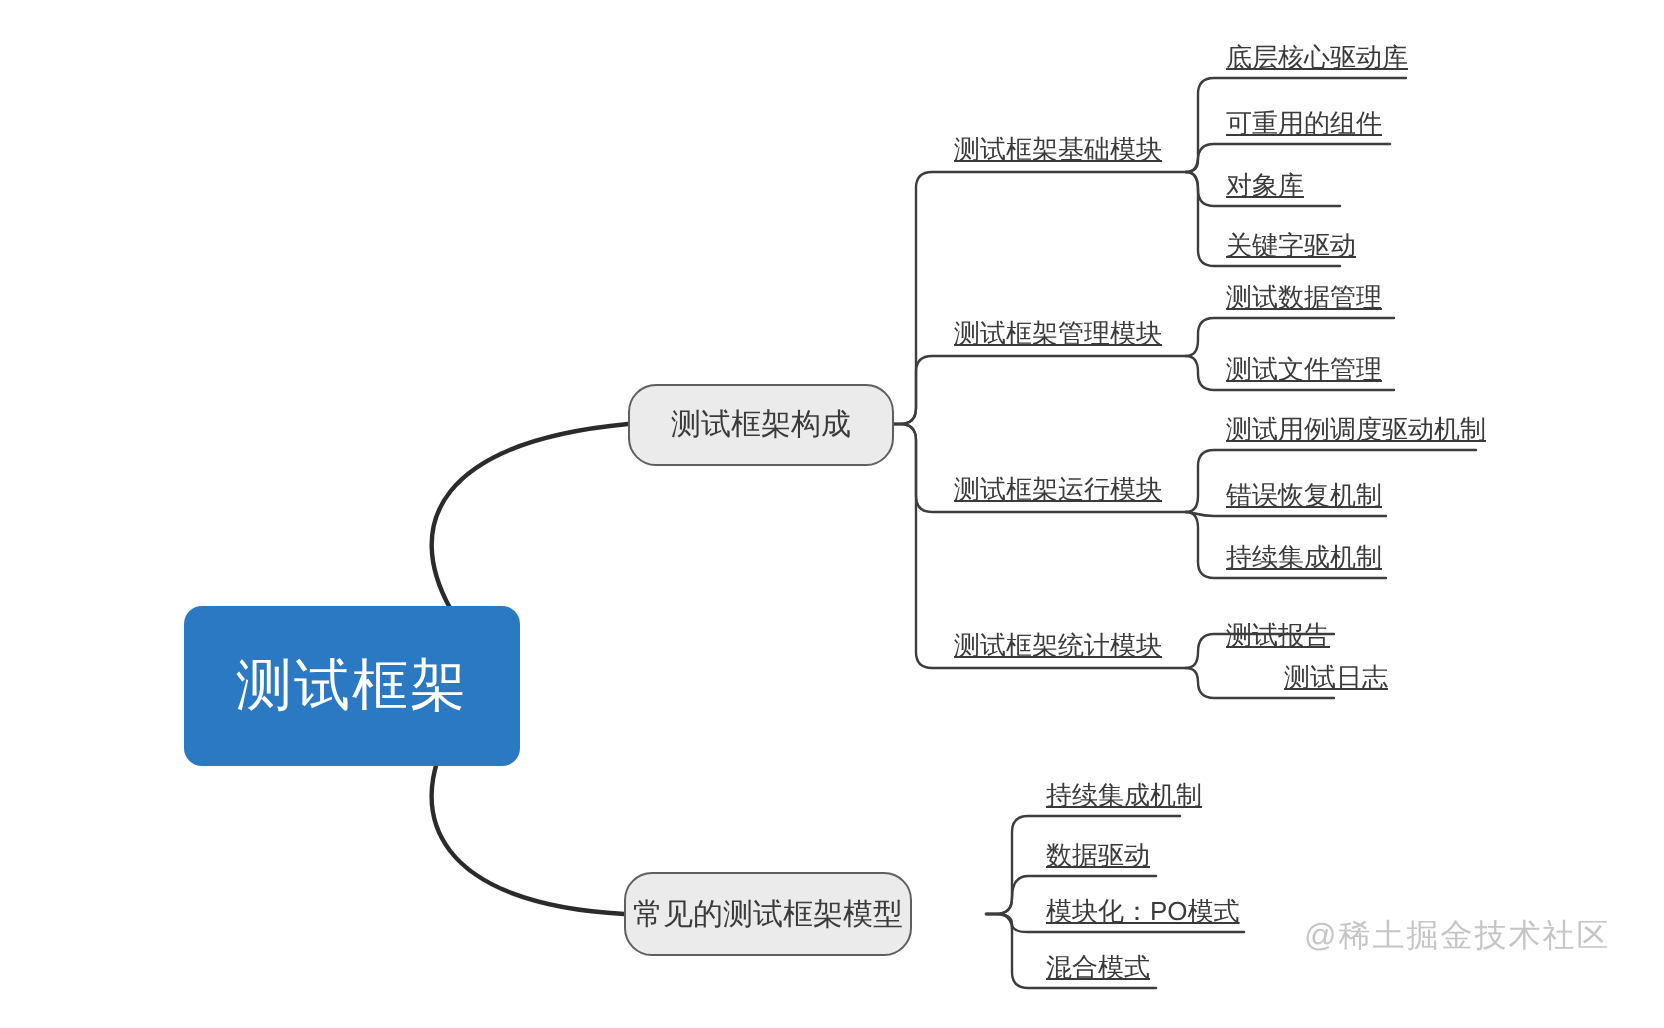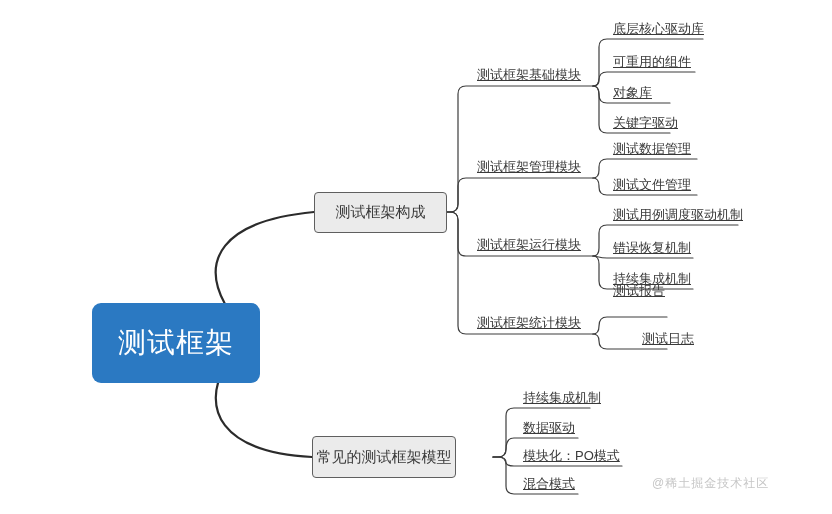--- a/index.html
+++ b/index.html
@@ -48,38 +48,38 @@
     left:92px;top:303px;width:168px;height:80px;
     background:var(--root-fill);
     color:var(--root-text);
     border-radius:9px;
     font-size:28px;
     letter-spacing:1px;
   }
   .branch-node{
     background:var(--branch-fill);
     border:1.6px solid var(--branch-border);
-    border-radius:4px;
+    border-radius:14px;
     color:var(--text);
     font-size:15px;
   }
   .branch-1{left:314px;top:192px;width:133px;height:41px;}
   .branch-2{left:312px;top:436px;width:144px;height:42px;}
   .topic{
     position:absolute;
     color:var(--text);
     font-size:13px;
     line-height:15px;
     white-space:nowrap;
     text-decoration:underline;
   }
   .watermark{
     position:absolute;
-    left:652px;top:475px;
-    font-size:12px;
+    left:652px;top:458px;
+    font-size:16px;
     color:var(--watermark);
     letter-spacing:1px;
   }
 </style>
 </head>
 <body>
 
 <div class="canvas">
 
   <svg class="connectors" viewBox="0 0 832 514" aria-hidden="true">
@@ -128,21 +128,21 @@
   <div class="topic" style="left:613px;top:85px">对象库</div>
   <div class="topic" style="left:613px;top:115px">关键字驱动</div>
 
   <div class="topic" style="left:613px;top:141px">测试数据管理</div>
   <div class="topic" style="left:613px;top:177px">测试文件管理</div>
 
   <div class="topic" style="left:613px;top:207px">测试用例调度驱动机制</div>
   <div class="topic" style="left:613px;top:240px">错误恢复机制</div>
   <div class="topic" style="left:613px;top:271px">持续集成机制</div>
 
-  <div class="topic" style="left:613px;top:283px">测试报告</div>
+  <div class="topic" style="left:613px;top:310px">测试报告</div>
   <div class="topic" style="left:642px;top:331px">测试日志</div>
 
   <div class="topic" style="left:523px;top:390px">持续集成机制</div>
   <div class="topic" style="left:523px;top:420px">数据驱动</div>
   <div class="topic" style="left:523px;top:448px">模块化：PO模式</div>
   <div class="topic" style="left:523px;top:476px">混合模式</div>
 
   <div class="watermark">@稀土掘金技术社区</div>
 
 </div>

